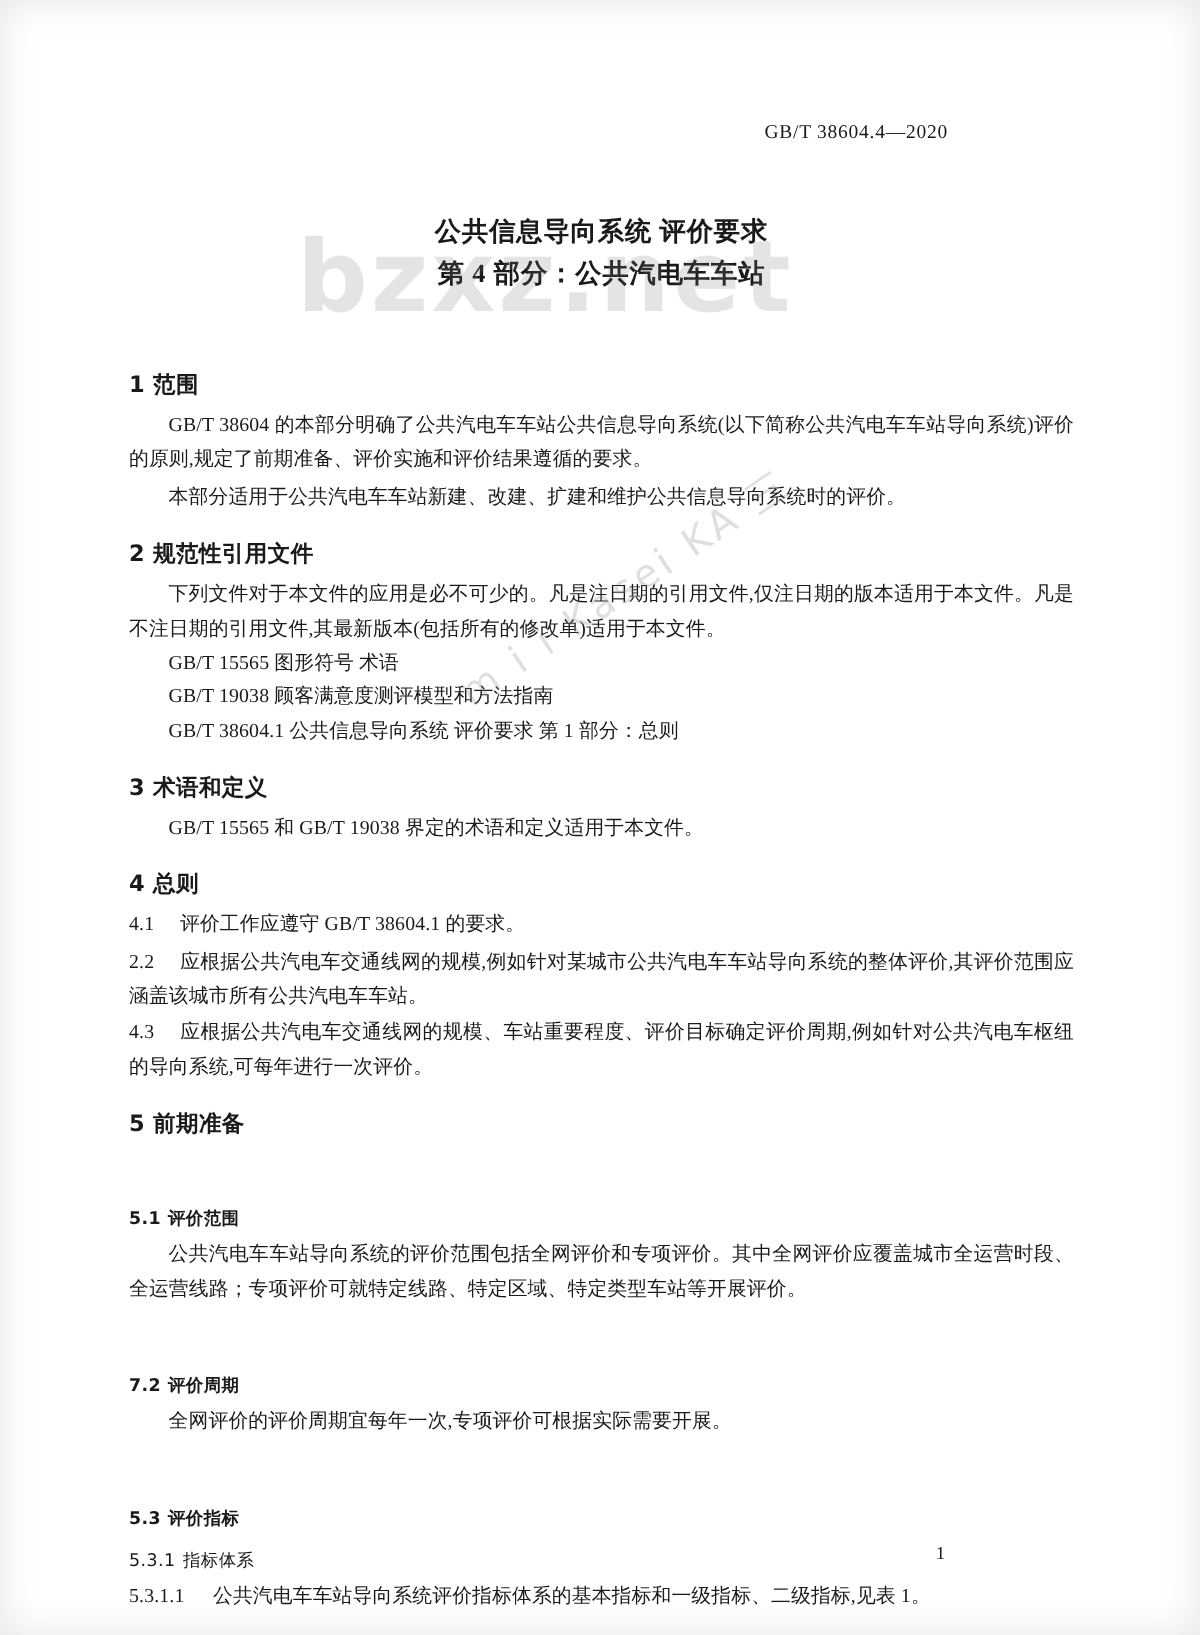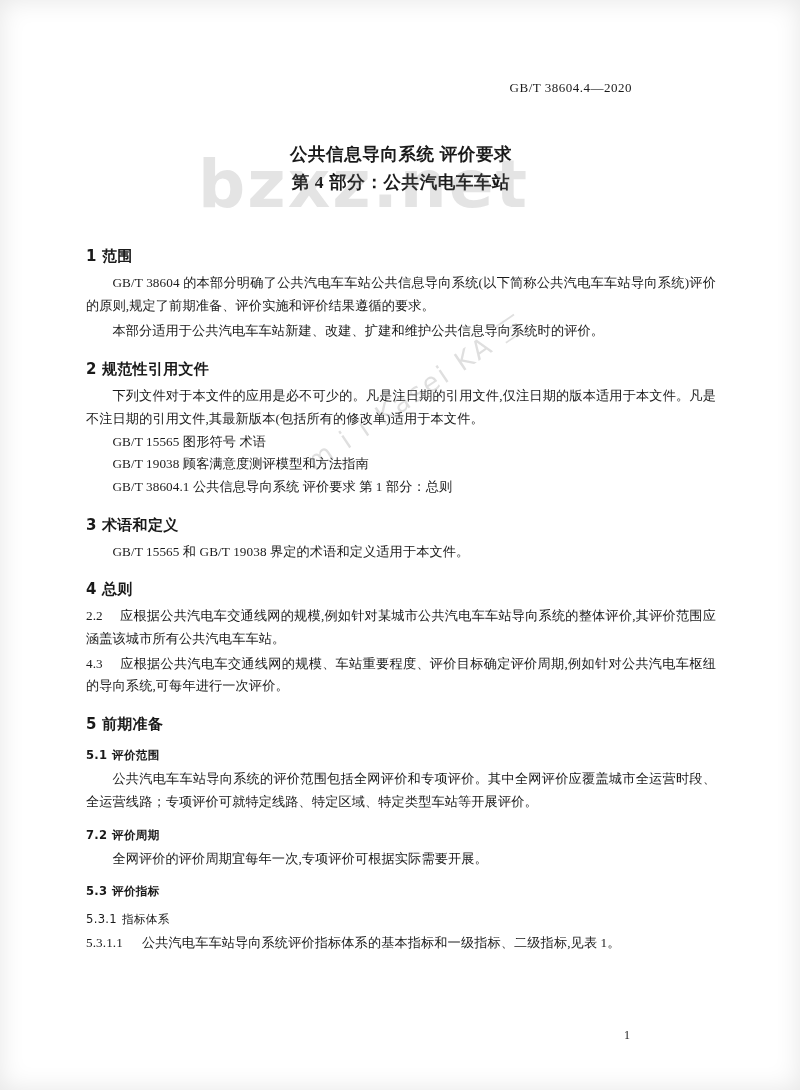--- a/index.html
+++ b/index.html
@@ -72,20 +72,21 @@
   .sub-h {
     font-family: "DejaVu Sans", "Liberation Sans", sans-serif;
     font-weight: bold;
     font-size: 11.6px;
     margin: 14px 0 5px 0;
     letter-spacing: 0.3px;
   }
   .sub-h .num {
     display: inline-block;
     min-width: 26px;
+    margin-top: 32px;
   }
   .sub-h3 {
     font-family: "DejaVu Sans", "Liberation Sans", sans-serif;
     font-size: 11.6px;
     margin: 13px 0 5px 0;
     letter-spacing: 0.3px;
   }
   .sub-h3 .num {
     display: inline-block;
     min-width: 36px;
@@ -188,20 +189,23 @@
 
       <div class="clause-h">
         <span class="num">3</span><span>术语和定义</span>
       </div>
       <p class="para">GB/T 15565 和 GB/T 19038 界定的术语和定义适用于本文件。</p>
 
       <div class="clause-h">
         <span class="num">4</span><span>总则</span>
       </div>
       <p class="numbered">
+        <span class="lbl">4.1</span><span>评价工作应遵守 GB/T 38604.1 的要求。</span>
+      </p>
+      <p class="numbered">
         <span class="lbl">2.2</span><span>应根据公共汽电车交通线网的规模,例如针对某城市公共汽电车车站导向系统的整体评价,其评价范围应涵盖该城市所有公共汽电车车站。</span>
       </p>
       <p class="numbered">
         <span class="lbl">4.3</span><span>应根据公共汽电车交通线网的规模、车站重要程度、评价目标确定评价周期,例如针对公共汽电车枢纽的导向系统,可每年进行一次评价。</span>
       </p>
 
       <div class="clause-h">
         <span class="num">5</span><span>前期准备</span>
       </div>
 

